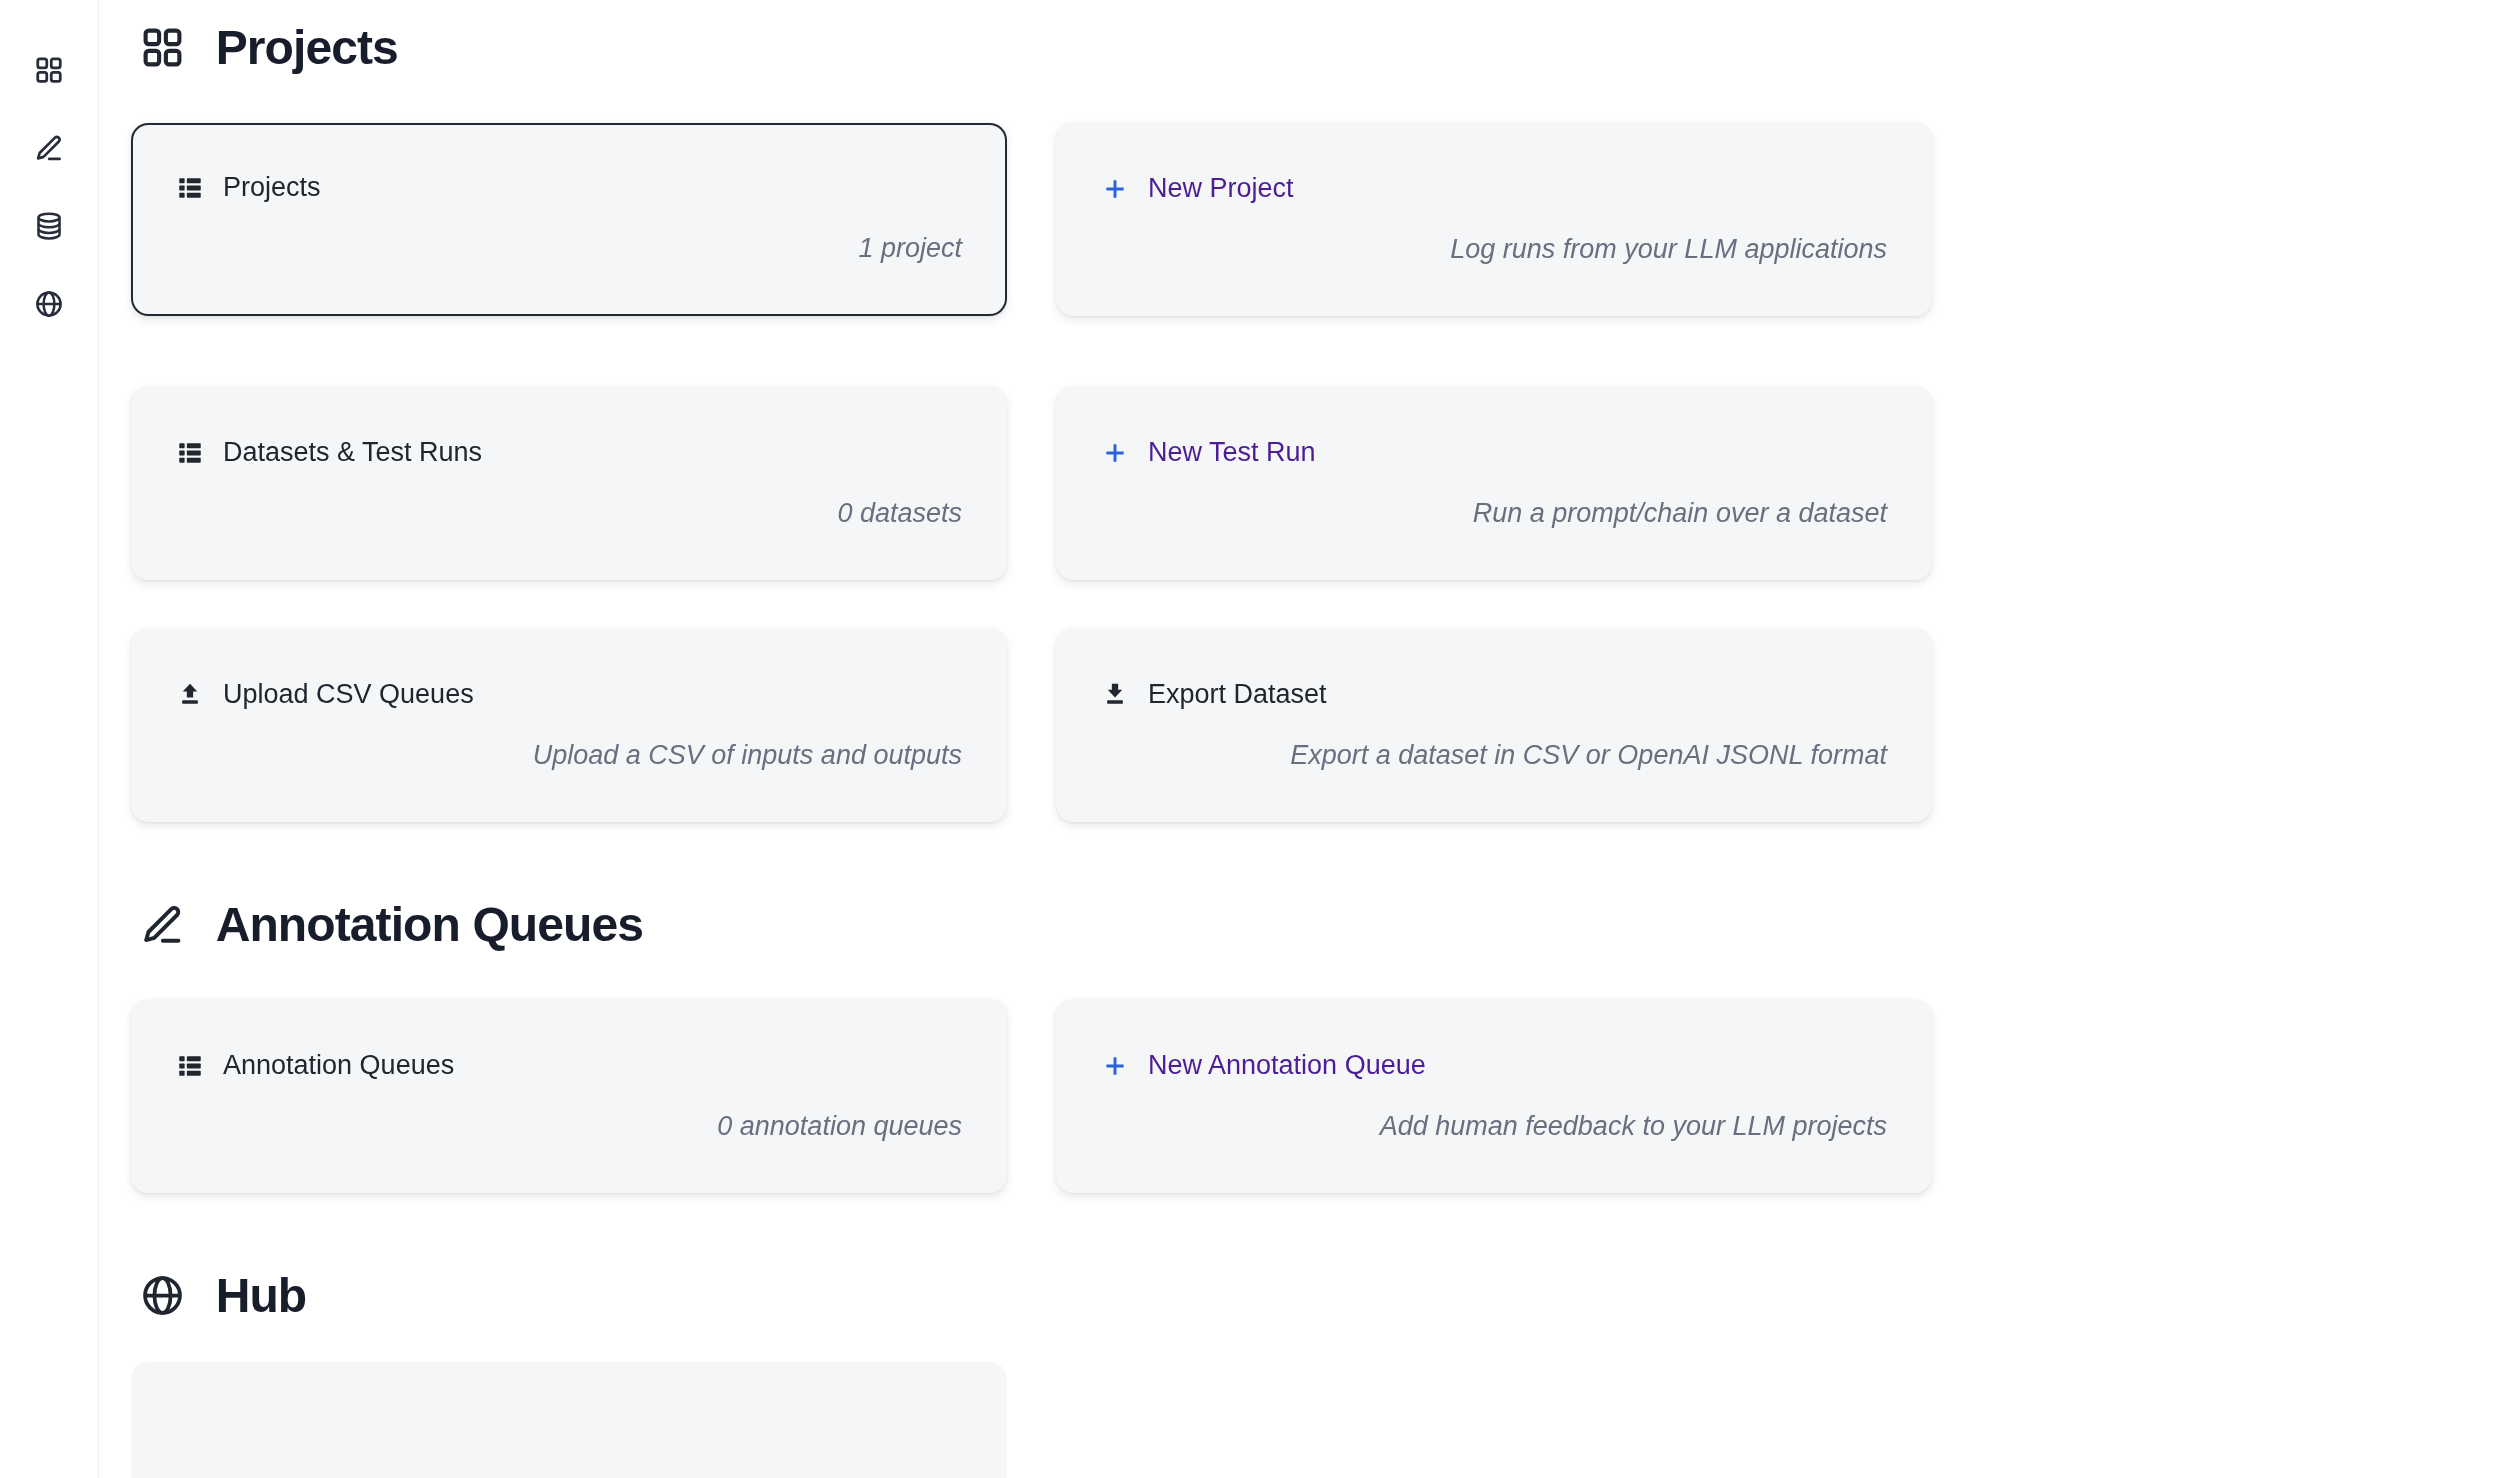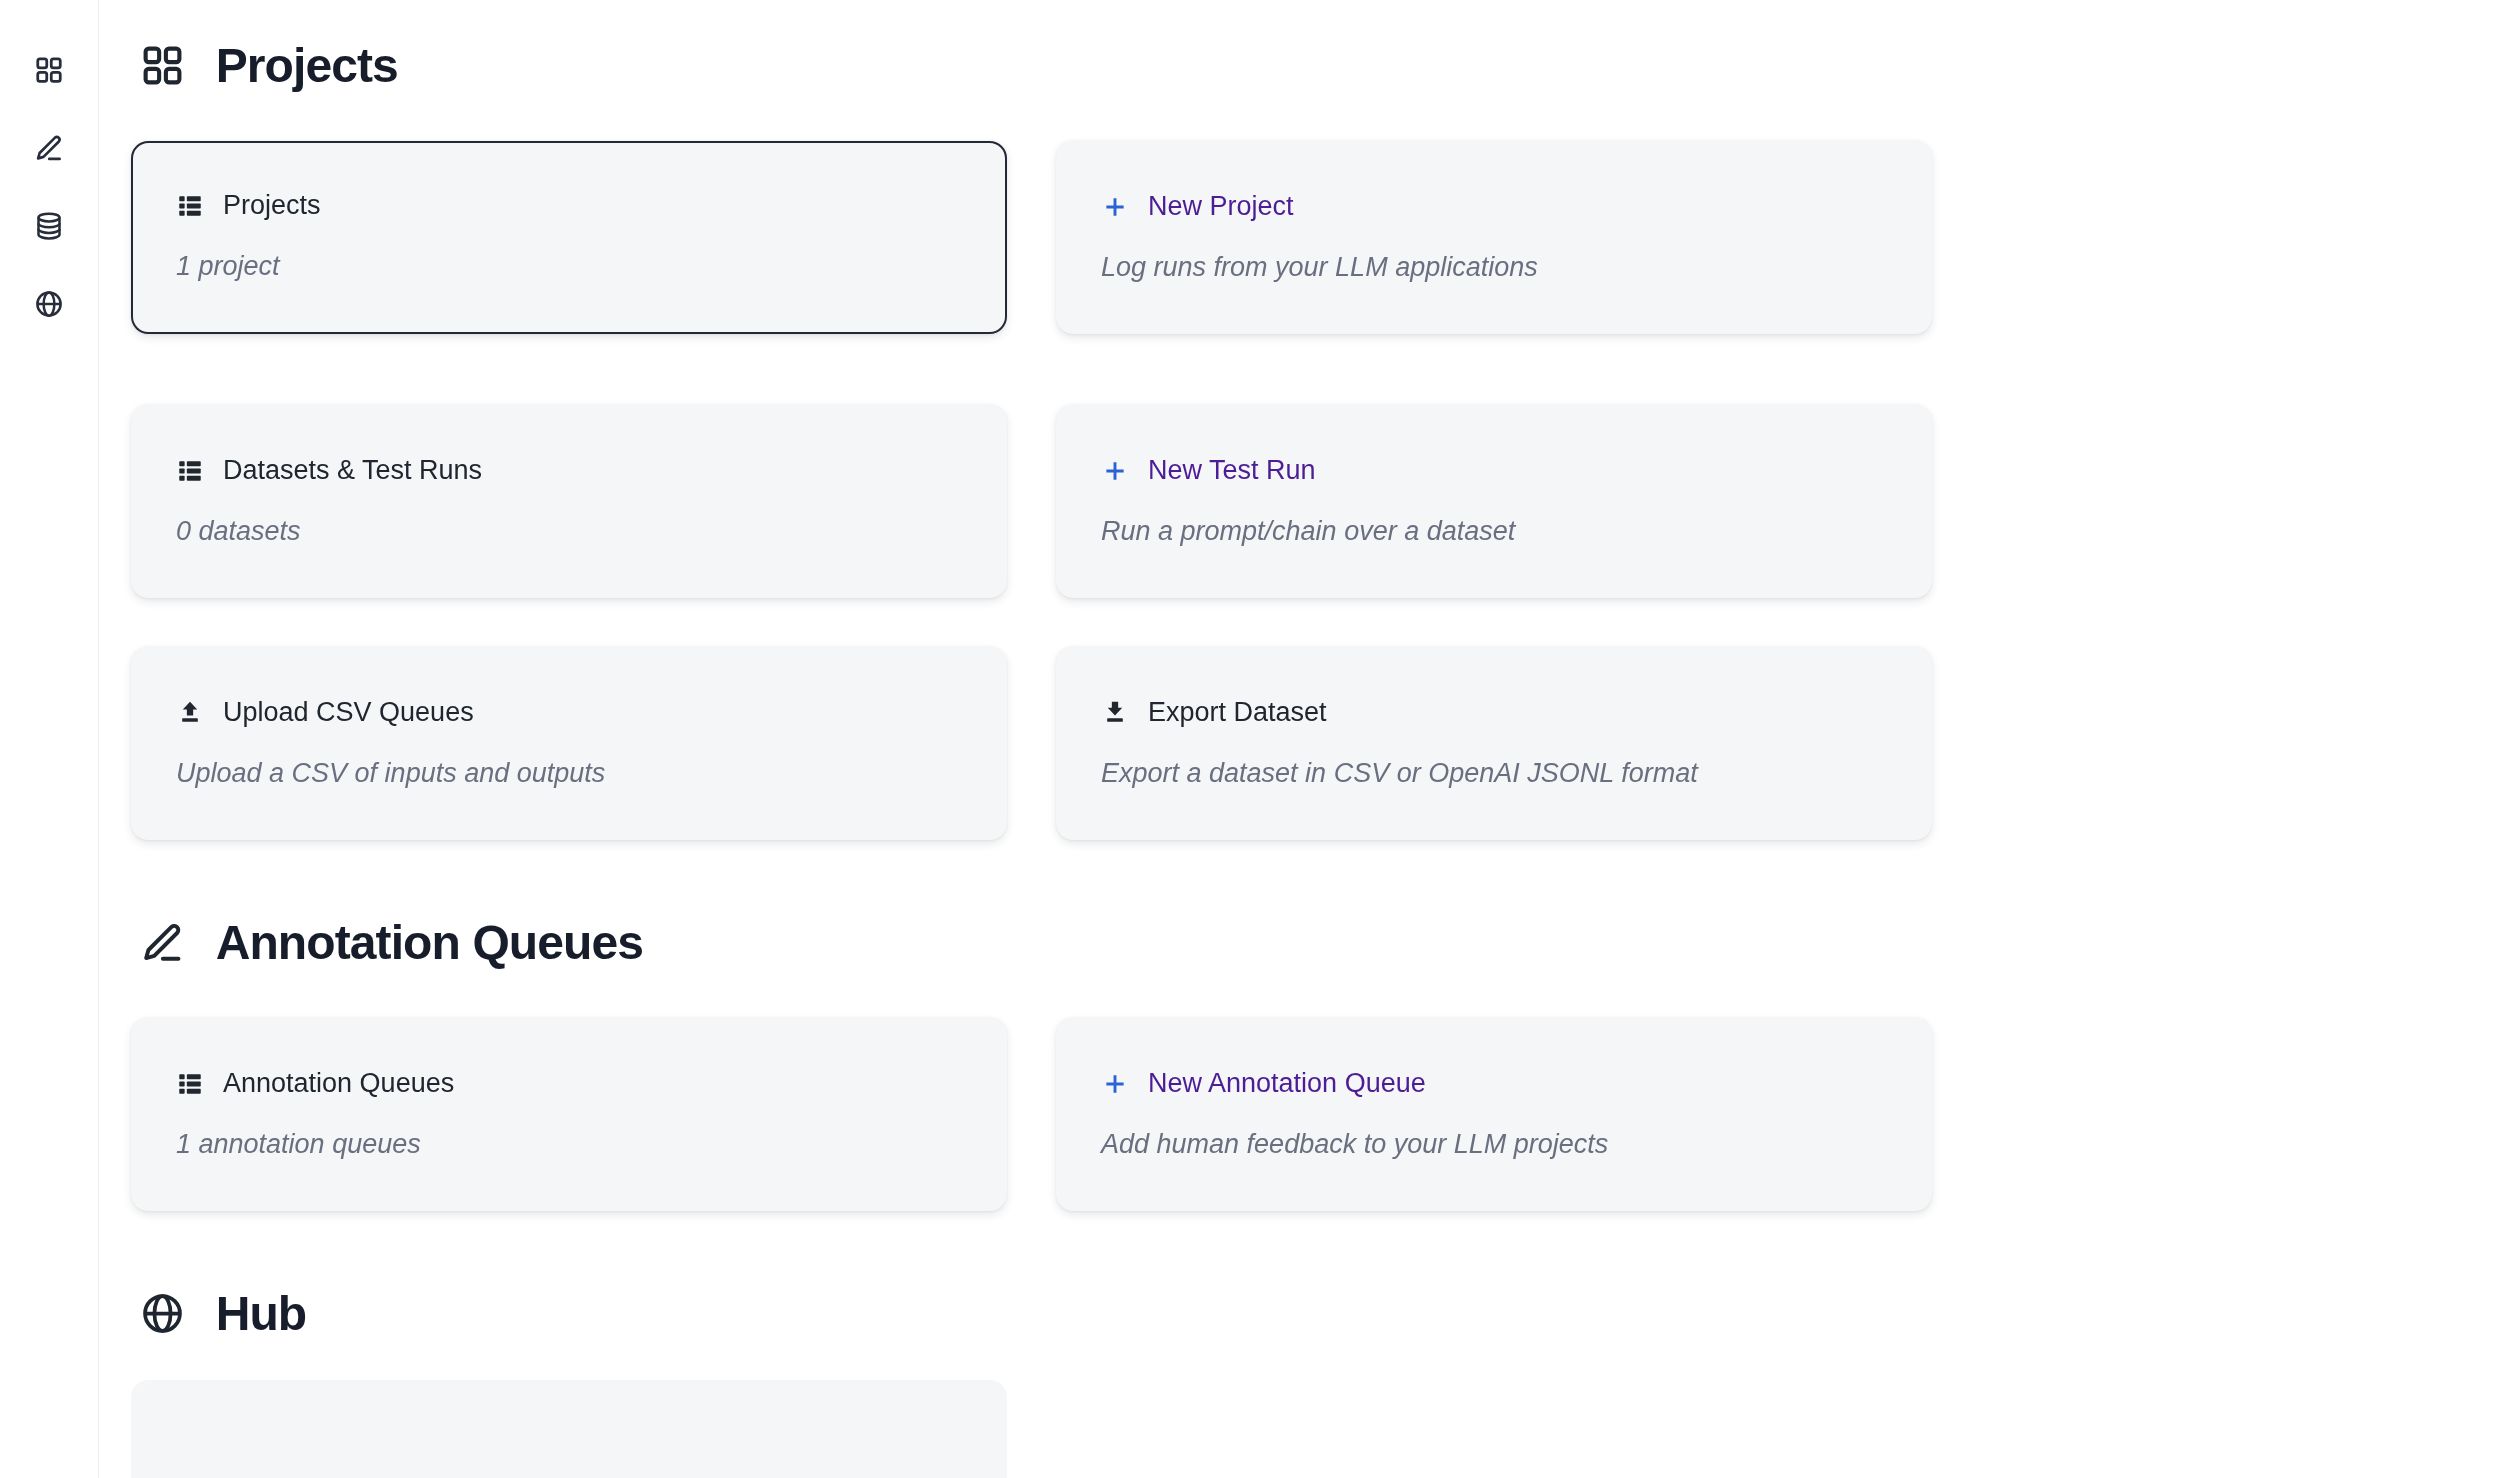--- a/index.html
+++ b/index.html
@@ -27,21 +27,21 @@
     color: #272d3a; cursor: pointer;
   }
   .side-btn svg { width: 30px; height: 30px; }
   
   .main {
     position: absolute; left: 101px; top: 0; right: 0; bottom: 0;
     padding: 15.7px 0 0 30px;
     box-sizing: border-box;
     overflow: hidden;
   }
-  .section { margin: 18px 0 71px 0; }
+  .section { margin: 0 0 71px 0; text-align: right; }
   .section-header {
     display: flex; align-items: center; gap: 31px;
     height: 63px; padding-left: 8.7px;
     margin: 0 0 44px 0;
     color: #1b212e;
   }
   .section-header .hicon { width: 45px; height: 45px; display: flex; align-items: center; justify-content: center; color: #20262f; }
   .section-header .hicon svg { width: 45px; height: 45px; }
   .section-title {
     font-size: 48px; font-weight: 700; letter-spacing: -0.9px; color: #171d2a;
@@ -222,21 +222,21 @@
                 <rect x="2.8" y="3.6" width="4.6" height="4.3" rx="0.7"></rect>
                 <rect x="9.3" y="3.6" width="11.9" height="4.3" rx="0.7"></rect>
                 <rect x="2.8" y="9.85" width="4.6" height="4.3" rx="0.7"></rect>
                 <rect x="9.3" y="9.85" width="11.9" height="4.3" rx="0.7"></rect>
                 <rect x="2.8" y="16.1" width="4.6" height="4.3" rx="0.7"></rect>
                 <rect x="9.3" y="16.1" width="11.9" height="4.3" rx="0.7"></rect>
               </svg>
             </span>
             <span class="card-title">Annotation Queues</span>
           </div>
-          <div class="card-subtitle">1 annotation queues</div>
+          <div class="card-subtitle">0 annotation queues</div>
         </div>
         <div class="card action">
           <div class="card-title-row">
             <span class="cicon">
               <svg viewBox="0 0 24 24" fill="none" stroke="currentColor" stroke-width="2.5">
                 <path d="M12 4.6v14.8M4.6 12h14.8"></path>
               </svg>
             </span>
             <span class="card-title">New Annotation Queue</span>
           </div>

